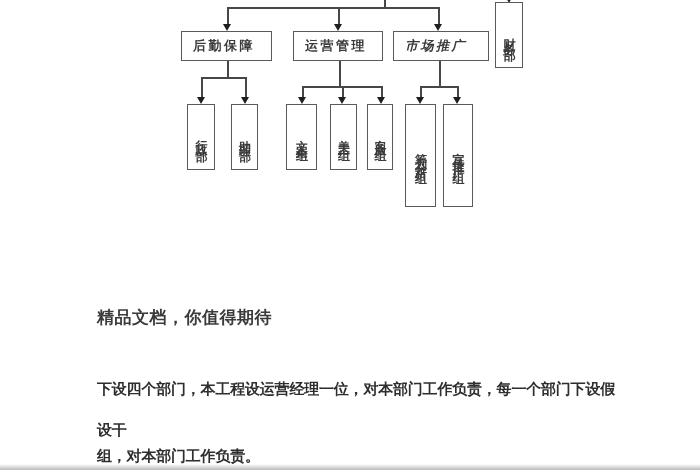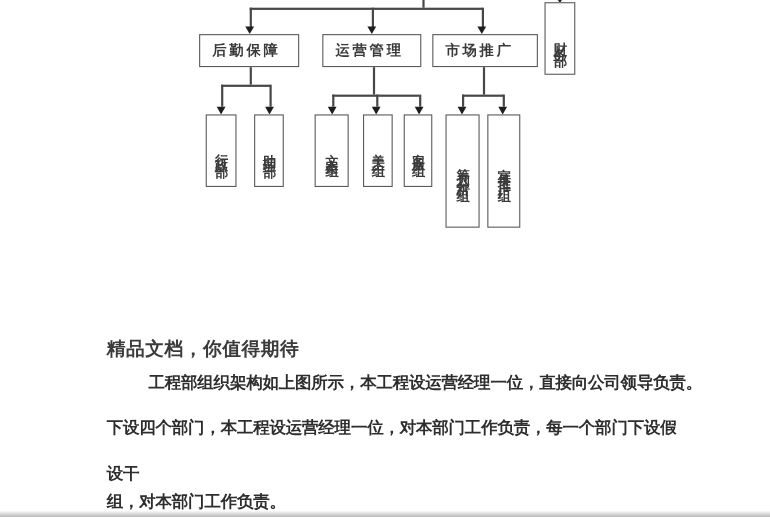--- a/index.html
+++ b/index.html
@@ -54,21 +54,21 @@
     font-size: 12px;
     font-weight: 600;
     letter-spacing: 5px;
     white-space: nowrap;
   }
   #box-caiwu .vtext { font-size: 12.5px; letter-spacing: 5px; }
 
   
   #box-houqin   { left: 181px; top: 31px;  width: 91px; height: 30px; }
   #box-yunying  { left: 293px; top: 31px;  width: 90px; height: 30px; }
-  #box-shichang { left: 393px; top: 31px;  width: 96px; height: 30px; }
+  #box-shichang { left: 393px; top: 31px;  width: 96px; height: 30px; font-style: italic; }
   #box-caiwu    { left: 495px; top: 2px;   width: 28px; height: 66px; }
 
   
   #box-xingzheng { left: 187px; top: 104px; width: 28px; height: 66px; }
   #box-zhuli     { left: 231px; top: 104px; width: 27px; height: 66px; }
   #box-wenan     { left: 286px; top: 104px; width: 31px; height: 66px; }
   #box-meigong   { left: 330px; top: 104px; width: 27px; height: 66px; }
   #box-kefu      { left: 367px; top: 104px; width: 26px; height: 66px; }
   #box-chouhua   { left: 405px; top: 104px; width: 31px; height: 103px; }
   #box-xuanchuan { left: 443px; top: 104px; width: 30px; height: 103px; }
@@ -169,19 +169,18 @@
     <span class="vtext">客服组</span>
   </div>
   <div class="box vbox" id="box-chouhua">
     <span class="vtext">筹划分析组</span>
   </div>
   <div class="box vbox" id="box-xuanchuan">
     <span class="vtext">宣传推广组</span>
   </div>
 
   <div class="tagline">精品文档，你值得期待</div>
-  <div class="body-line" id="body-line-0">工程部组织架构如上图所示，本工程设运营经理一位，直接向公司领导负责。</div>
   <div class="body-line" id="body-line-1">下设四个部门，本工程设运营经理一位，对本部门工作负责，每一个部门下设假</div>
   <div class="body-line" id="body-line-2">设干</div>
   <div class="body-line" id="body-line-3">组，对本部门工作负责。</div>
 
   <div class="page-bottom-edge"></div>
 </div>
 
 </body></html>

